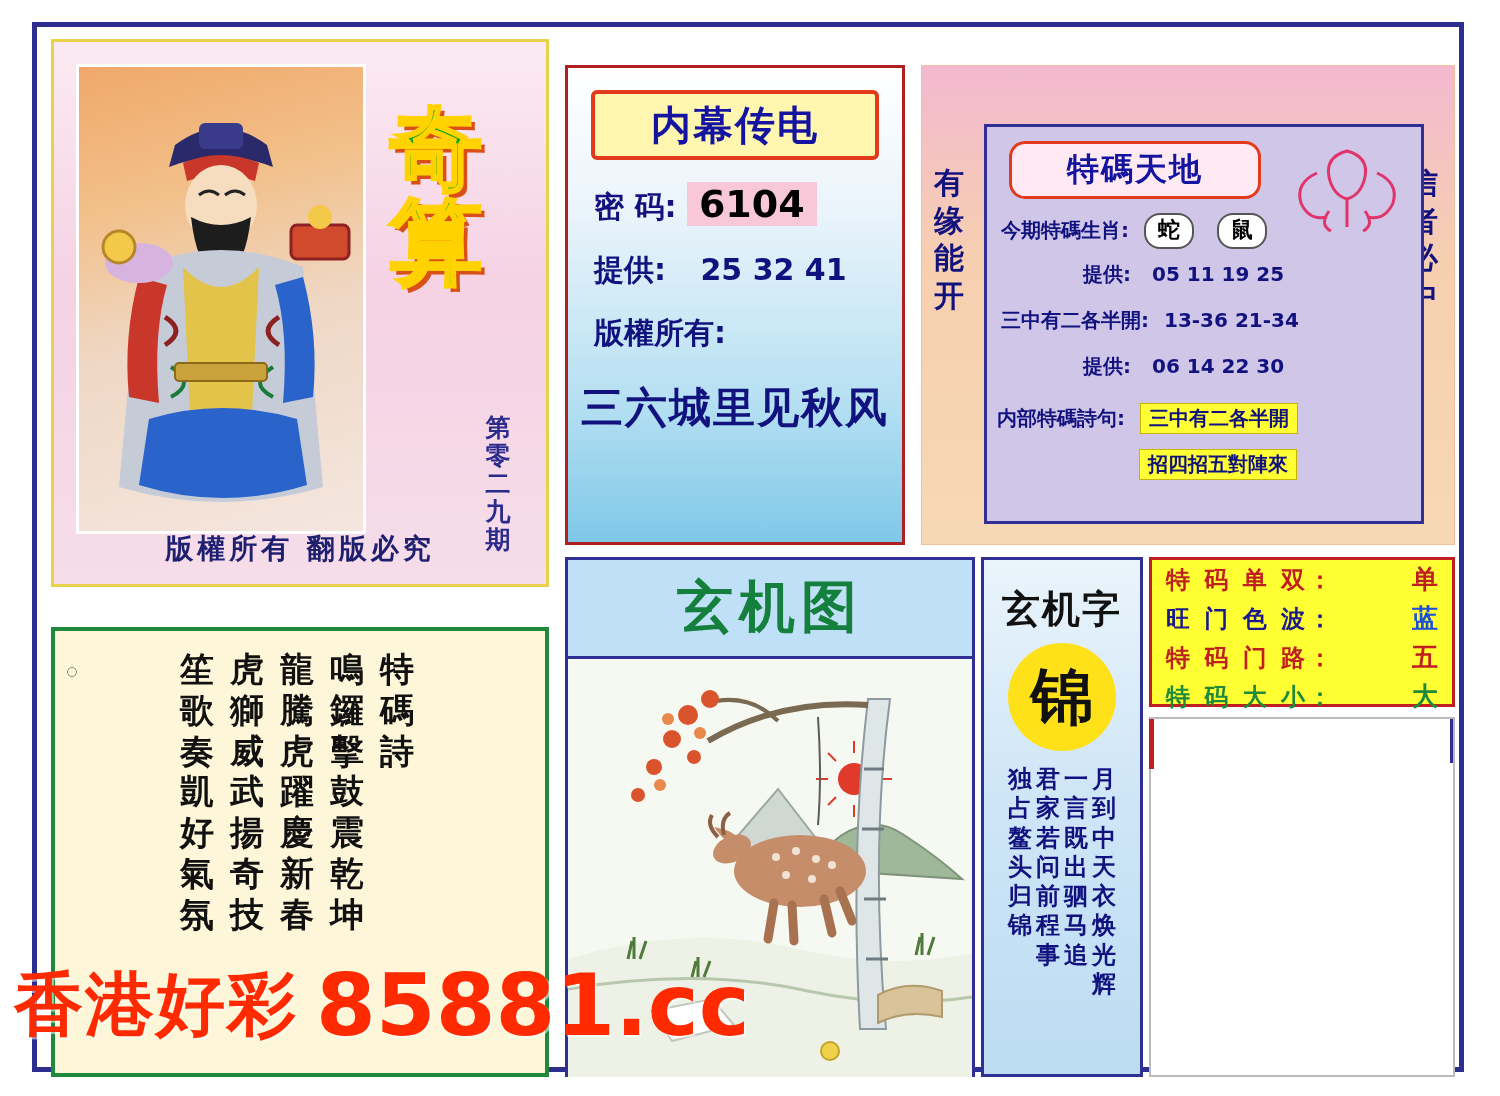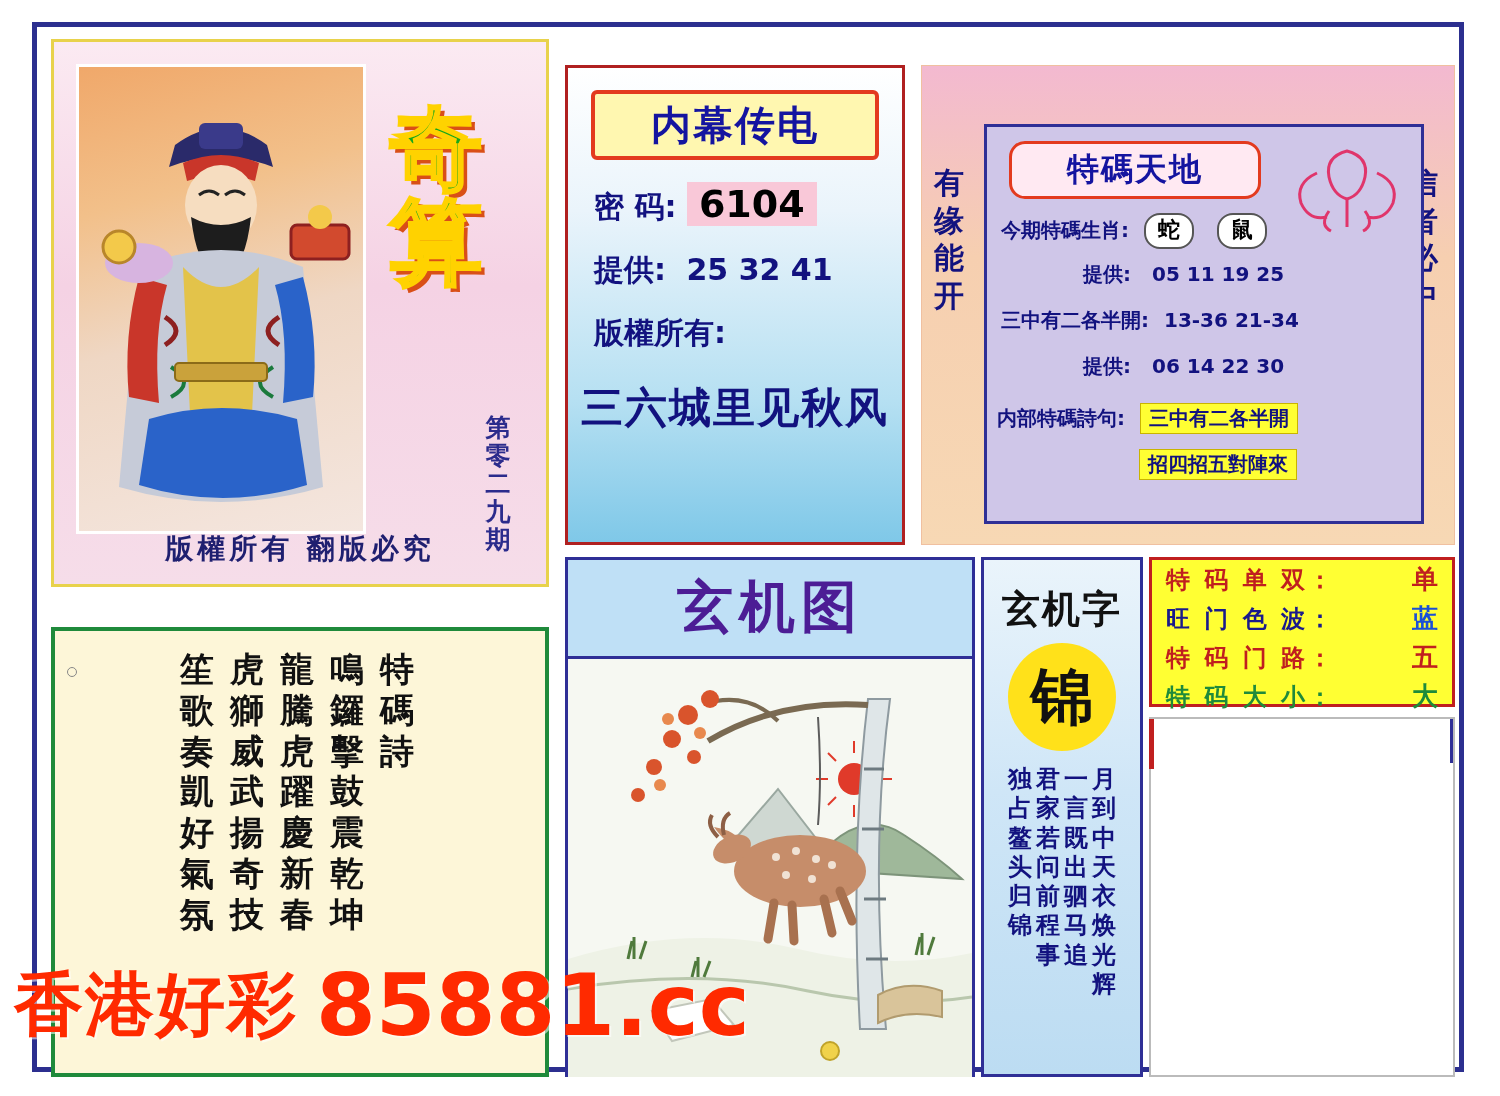--- a/index.html
+++ b/index.html
@@ -40,21 +40,21 @@
   #td-badge span{font-size:32px;font-weight:bold;color:#1414a0;letter-spacing:2px;}
   .td-line{position:absolute;font-size:20px;color:#12127f;font-weight:bold;white-space:nowrap;}
   .zod{display:inline-block;width:46px;height:32px;background:#ffffff;border:2px solid #555;border-radius:16px;text-align:center;
       line-height:30px;font-size:22px;color:#000;margin:0 8px;}
   .hl{background:#ffff33;padding:1px 8px;border:1px solid #c9b400;display:inline-block;color:#12127f;font-size:20px;}
   #flower{position:absolute;right:14px;top:12px;width:120px;height:96px;}
 
   
   #xuanji{position:absolute;left:528px;top:530px;width:410px;height:520px;border:3px solid #2f2f96;box-sizing:border-box;background:#fff;}
   #xj-head{height:96px;background:#bfe0f6;display:flex;align-items:center;justify-content:center;border-bottom:3px solid #2f2f96;}
-  #xj-head span{font-size:56px;font-weight:bold;color:#4c1d95;letter-spacing:6px;}
+  #xj-head span{font-size:56px;font-weight:bold;color:#15803d;letter-spacing:6px;}
   #xj-pic{position:relative;height:418px;overflow:hidden;background:linear-gradient(180deg,#f3f7ef 0%,#e9f0e4 55%,#e2ead8 100%);}
 
   
   #xuanzi{position:absolute;left:944px;top:530px;width:162px;height:520px;border:3px solid #2f2f96;box-sizing:border-box;
      background:linear-gradient(180deg,#eaf4fb 0%,#cfe6f7 45%,#bcdcf2 100%);}
   #xz-head{text-align:center;font-size:38px;font-weight:bold;color:#111;margin-top:24px;letter-spacing:2px;}
   #xz-circle{margin:8px auto 0;width:108px;height:108px;border-radius:50%;background:#ffe11a;display:flex;align-items:center;justify-content:center;}
   #xz-circle span{font-size:62px;font-weight:bold;color:#111;}
   #xz-poem{display:flex;flex-direction:row-reverse;justify-content:center;gap:4px;margin-top:14px;}
   .xz-col{font-size:24px;font-weight:bold;color:#12127f;line-height:1.22;text-align:center;}
@@ -132,21 +132,21 @@
   <div id="inside">
     <div id="inside-badge">
       <span>内幕传电</span>
     </div>
     <div class="ins-row">
       <span>密 码:</span>
       <span class="pw-val">6104</span>
     </div>
     <div class="ins-row">
       <span>提供:</span>
-      <span style="margin-left:10px">25  32  41</span>
+      <span style="margin-left:24px">25  32  41</span>
     </div>
     <div class="ins-row">版權所有:</div>
     <div id="inside-phrase">三六城里见秋风</div>
   </div>
 
   <div id="tianid">
     <div id="td-left" class="sidecol">有<br>缘<br>能<br>开</div>
     <div id="td-right" class="sidecol">信<br>者<br>必<br>中</div>
 
     <div id="td-box">

